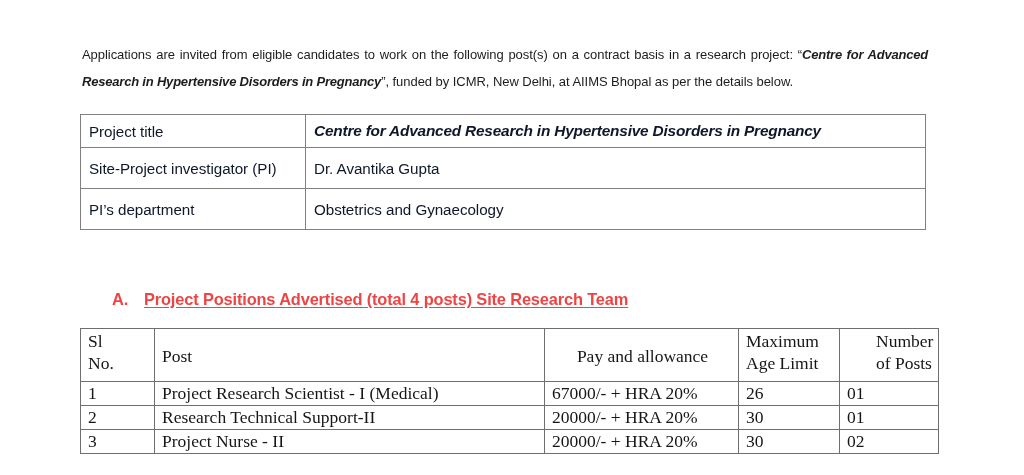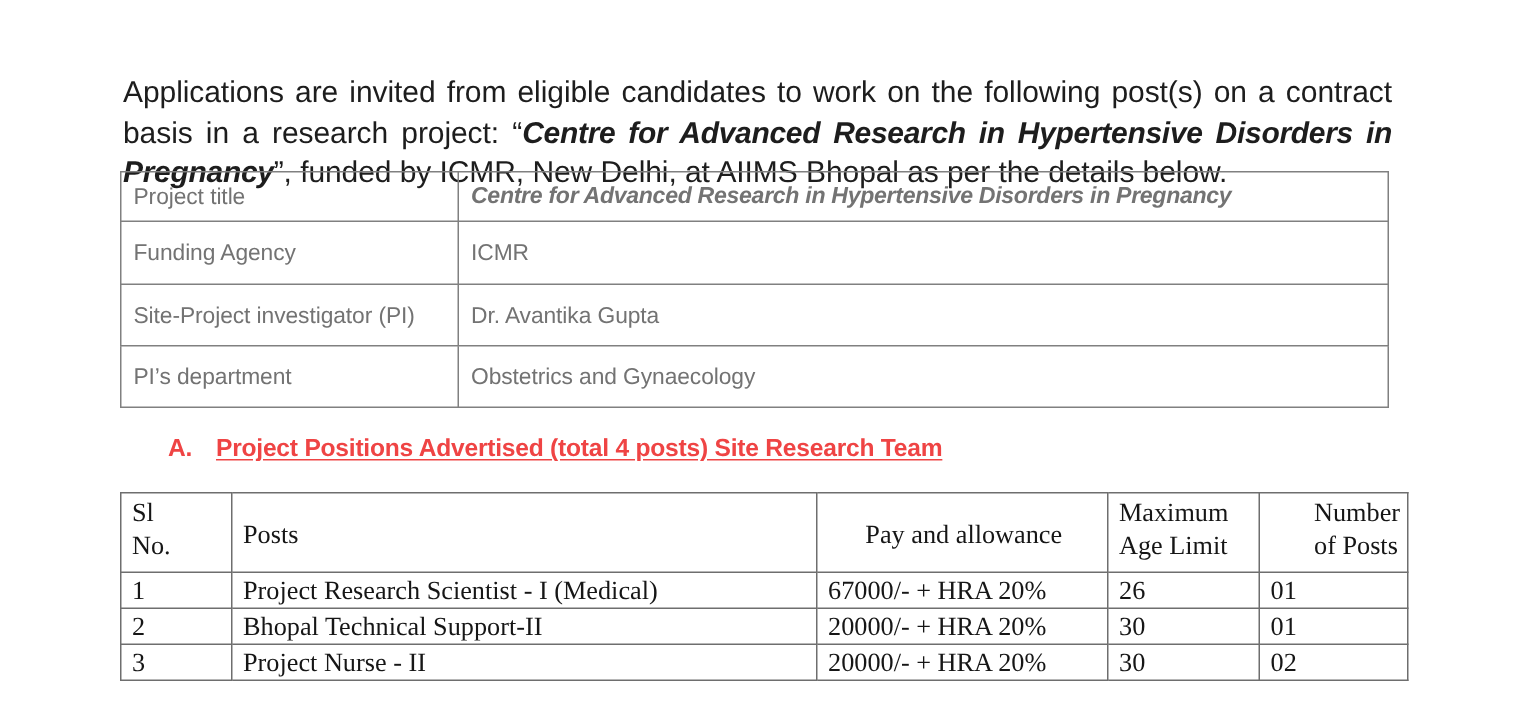--- a/index.html
+++ b/index.html
@@ -23,21 +23,21 @@
     width: 1024px;
     height: 475px;
   }
 
   
   .intro {
     position: absolute;
     left: 82px;
     top: 29px;
     width: 846px;
-    font-size: 20px;
+    font-size: 13px;
     line-height: 26.5px;
     text-align: justify;
     text-justify: inter-word;
     color: #1d1d1d;
     letter-spacing: -0.05px;
   }
   .intro .proj-name {
     font-weight: bold;
     font-style: italic;
     letter-spacing: -0.2px;
@@ -48,21 +48,21 @@
     position: absolute;
     left: 80px;
     top: 114px;
     width: 845px;
     border-collapse: collapse;
     table-layout: fixed;
   }
   .tbl-details td {
     border: 1px solid #808080;
     font-size: 15.2px;
-    color: #737373;
+    color: #0f172a;
     padding: 0 8px;
     vertical-align: middle;
     letter-spacing: -0.05px;
   }
   .tbl-details .c-label { width: 225px; }
   .tbl-details .c-value { width: 620px; }
   .tbl-details tr.r1 td { height: 32px; }
   .tbl-details tr.r2 td { height: 41px; }
   .tbl-details tr.r3 td { height: 40px; }
   .tbl-details tr.r4 td { height: 40px; border-radius: 11px; }
@@ -134,24 +134,20 @@
   <table class="tbl-details">
     <colgroup>
       <col class="c-label">
       <col class="c-value">
     </colgroup>
     <tbody>
       <tr class="r1">
         <td>Project title</td>
         <td class="value-title">Centre for Advanced Research in Hypertensive Disorders in Pregnancy</td>
       </tr>
-      <tr class="r2">
-        <td>Funding Agency</td>
-        <td>ICMR</td>
-      </tr>
       <tr class="r3">
         <td>Site-Project investigator (PI)</td>
         <td>Dr. Avantika Gupta</td>
       </tr>
       <tr class="r4">
         <td>PI’s department</td>
         <td>Obstetrics and Gynaecology</td>
       </tr>
     </tbody>
   </table>
@@ -164,37 +160,37 @@
     <colgroup>
       <col class="c-sl">
       <col class="c-post">
       <col class="c-pay">
       <col class="c-age">
       <col class="c-num">
     </colgroup>
     <thead>
       <tr>
         <th class="c-sl"><span>Sl</span><br><span>No.</span></th>
-        <th class="c-post mid">Posts</th>
+        <th class="c-post mid">Post</th>
         <th class="c-pay">Pay and allowance</th>
         <th class="c-age"><span>Maximum</span><br><span>Age Limit</span></th>
         <th class="c-num"><span>Number</span><br><span>of Posts</span></th>
       </tr>
     </thead>
     <tbody>
       <tr>
         <td>1</td>
         <td>Project Research Scientist - I (Medical)</td>
         <td>67000/- + HRA 20%</td>
         <td>26</td>
         <td>01</td>
       </tr>
       <tr>
         <td>2</td>
-        <td>Bhopal Technical Support-II</td>
+        <td>Research Technical Support-II</td>
         <td>20000/- + HRA 20%</td>
         <td>30</td>
         <td>01</td>
       </tr>
       <tr>
         <td>3</td>
         <td>Project Nurse - II</td>
         <td>20000/- + HRA 20%</td>
         <td>30</td>
         <td>02</td>

